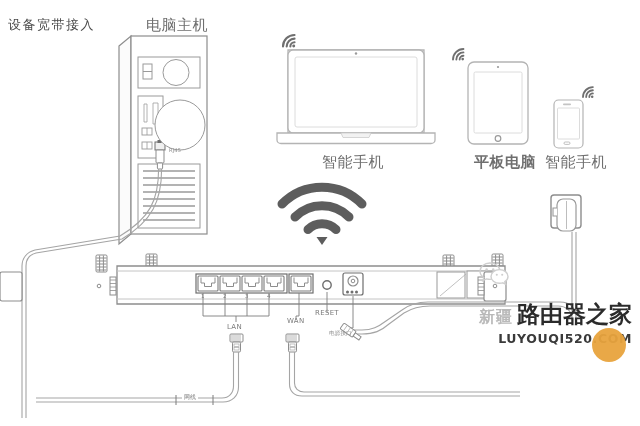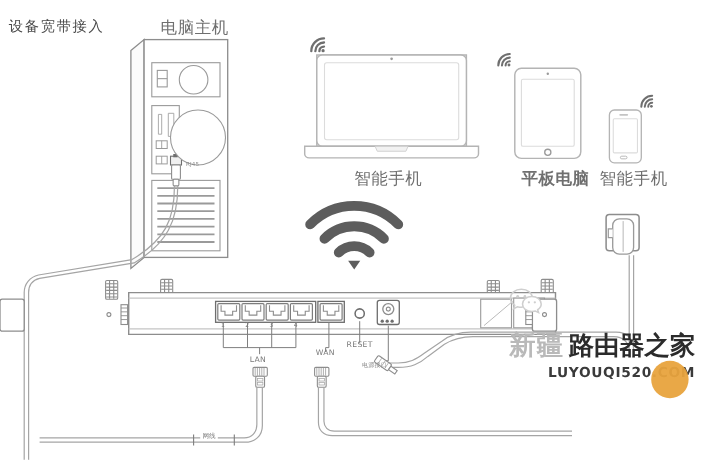--- a/index.html
+++ b/index.html
@@ -16,21 +16,21 @@
   .lbl-dev{font-size:15px;color:#6f6f6f;letter-spacing:.5px;}
   .lbl-port{font-size:7px;color:#7a7a7a;letter-spacing:.3px;}
   .lbl-tiny{font-size:5px;color:#8a8a8a;letter-spacing:.2px;}
   .lbl-cable{font-size:6px;color:#7d7d7d;background:#fff;padding:0 2px;}
 
   
   #wm{position:absolute;right:8px;bottom:10px;display:flex;align-items:flex-end;}
   #wm .wx{margin-right:6px;margin-bottom:6px;}
   #wm .txtwrap{display:flex;flex-direction:column;align-items:flex-end;}
   #wm .line1{display:flex;align-items:baseline;}
-  #wm .xj{font-size:24px;color:#b9b9b9;font-weight:700;letter-spacing:1px;}
+  #wm .xj{font-size:16px;color:#b9b9b9;font-weight:700;letter-spacing:1px;}
   #wm .ly{font-size:23px;color:#2b2b2b;font-weight:700;letter-spacing:0px;margin-left:4px;margin-top:38px;}
   #wm .dom{font-size:12.5px;color:#3a3a3a;font-weight:700;letter-spacing:.6px;margin-top:1px;}
   #wm-circle{position:absolute;right:6px;bottom:-16px;width:34px;height:34px;border-radius:50%;
     background:#e8a33d;opacity:.95;}
 </style>
 </head>
 <body>
 
 <div id="stage">
 

